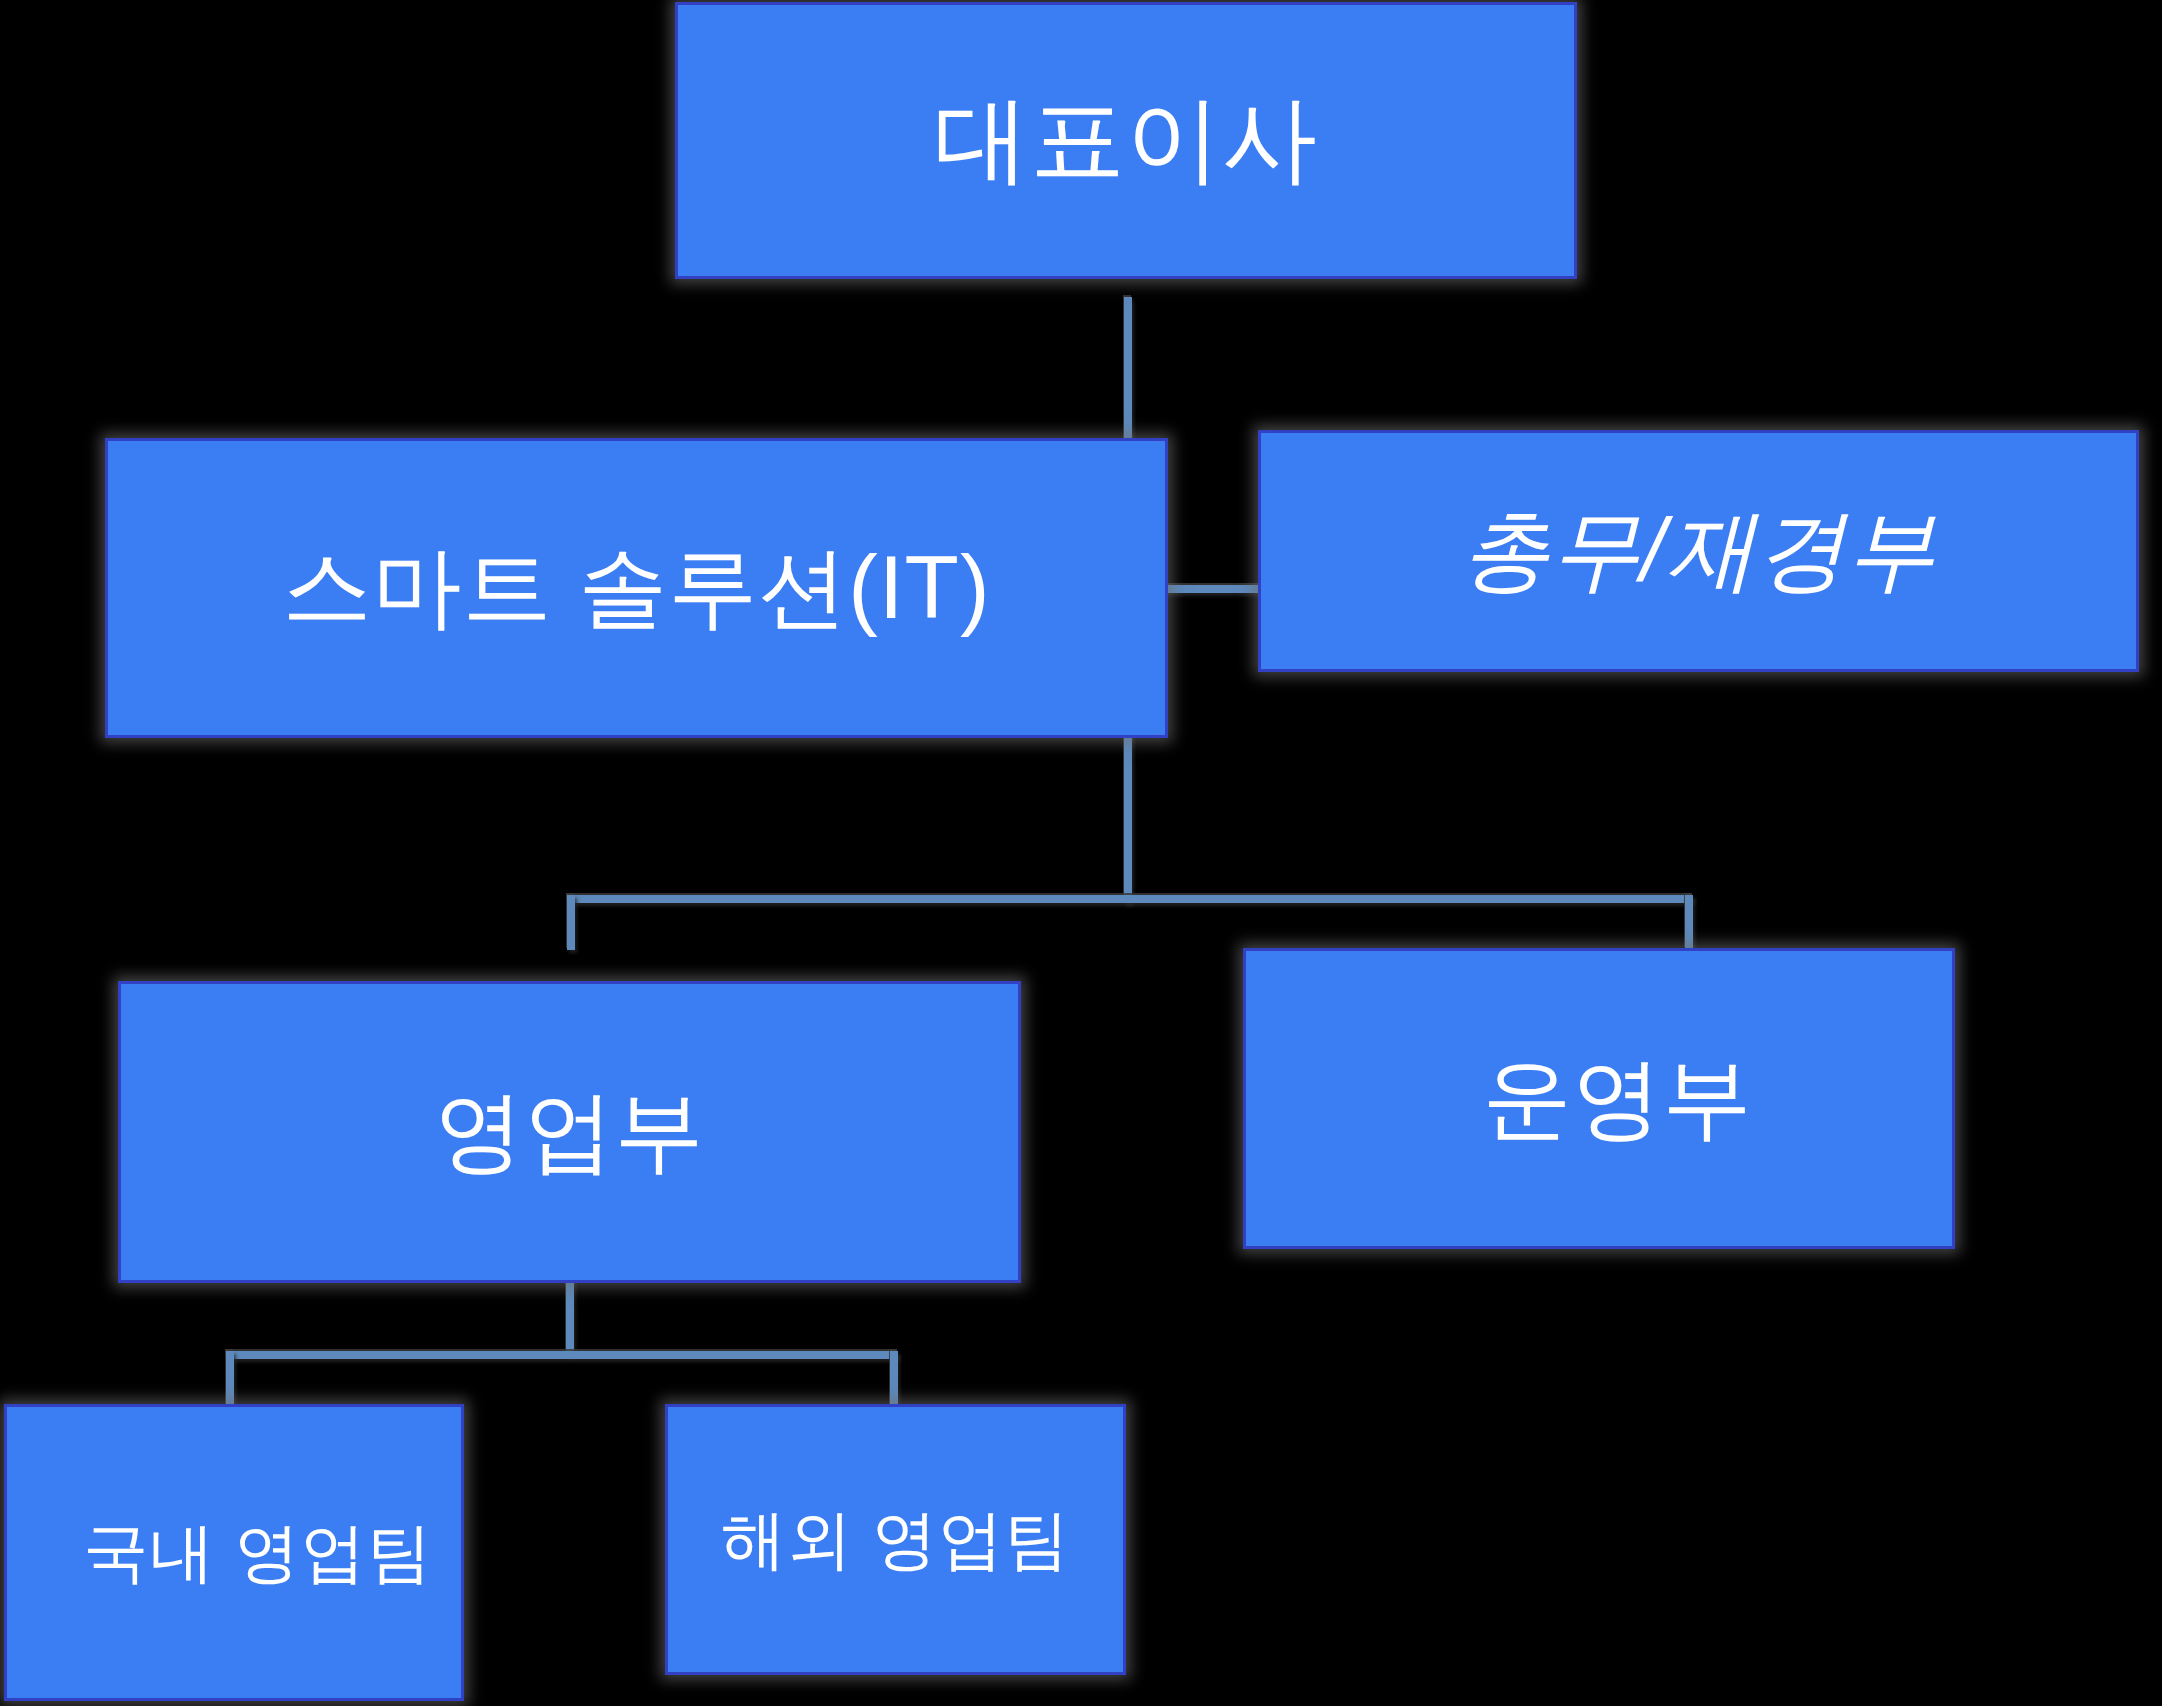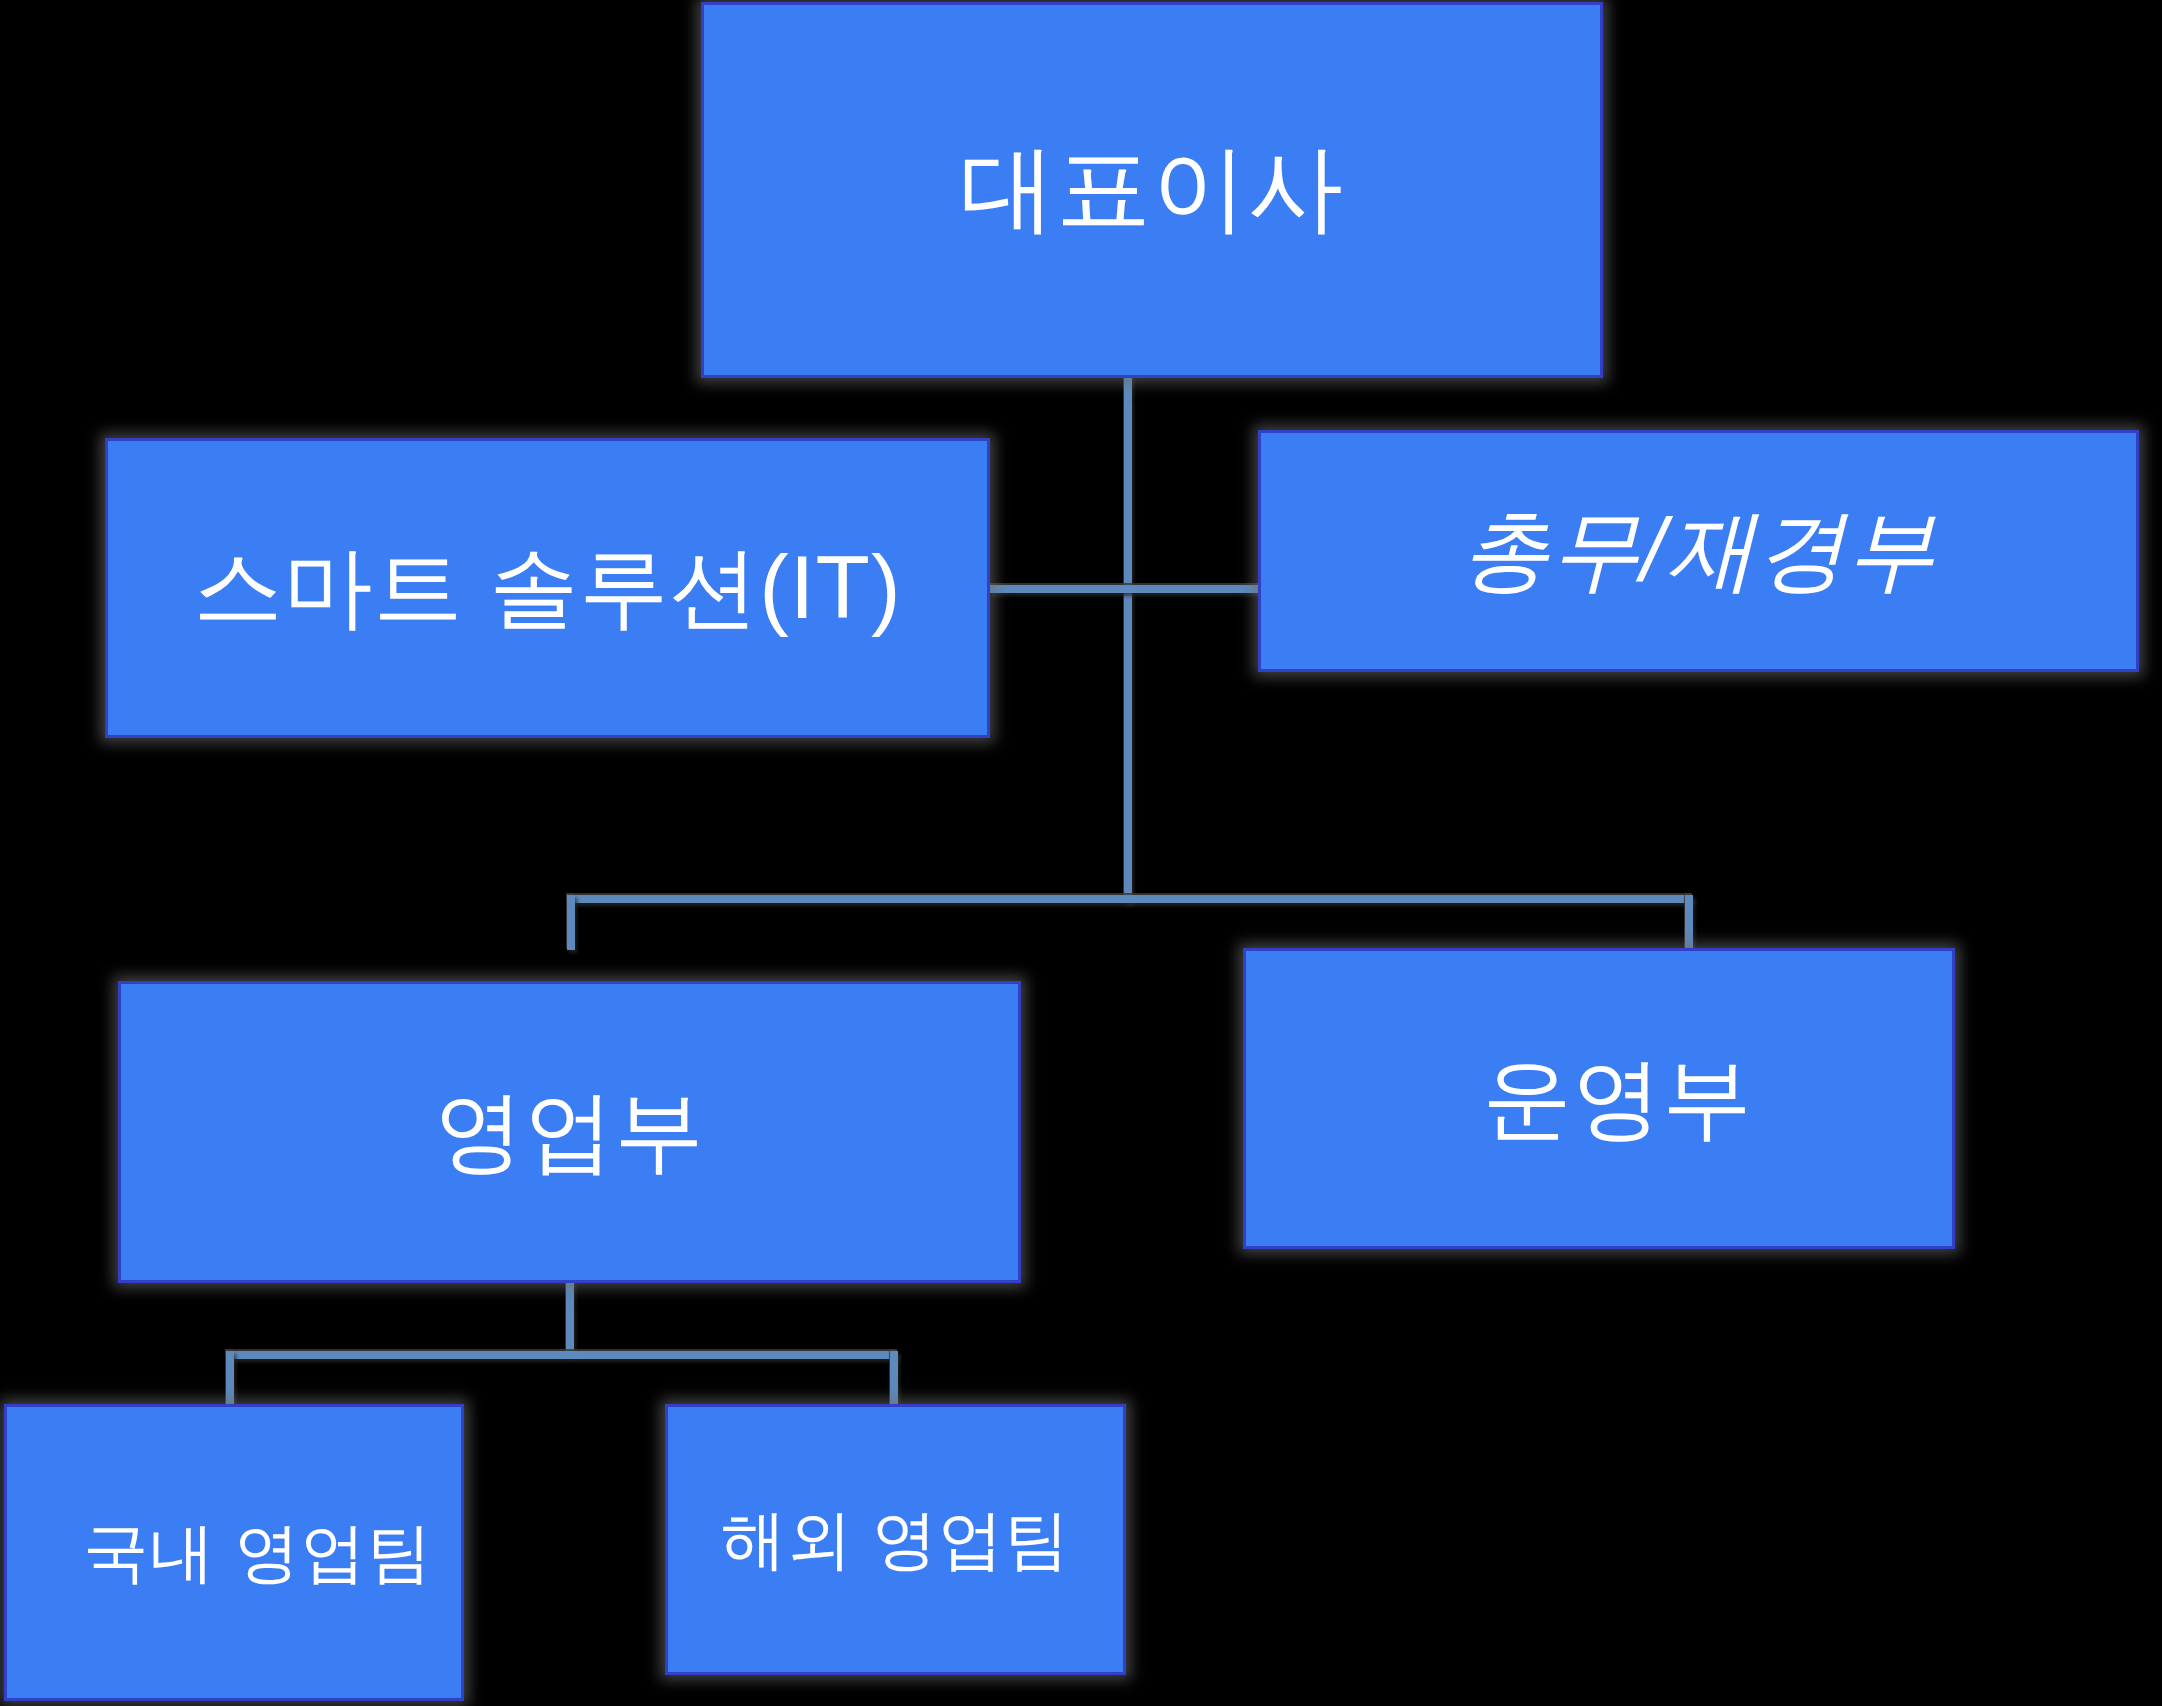--- a/index.html
+++ b/index.html
@@ -29,22 +29,22 @@
     align-items: center;
     justify-content: center;
     color: #ffffff;
     text-align: center;
     white-space: nowrap;
   }
   .node .node-label {
     font-weight: 400;
     letter-spacing: 1px;
   }
-  .node-ceo      { left: 675px;  top: 2px;    width: 902px; height: 376px; font-size: 95px; margin-left: 26px;  }
-  .node-it       { left: 105px;  top: 438px;  width: 885px; height: 300px; font-size: 89px;  }
+  .node-ceo      { left: 675px;  top: 2px;    width: 902px; height: 277px; font-size: 95px;  }
+  .node-it       { left: 105px;  top: 438px;  width: 1063px; height: 300px; font-size: 89px;  }
   .node-admin    { left: 1258px; top: 430px;  width: 881px; height: 242px; font-size: 89px; font-style: italic;  }
   .node-sales    { left: 118px;  top: 949px;  width: 903px; height: 302px; font-size: 89px; margin-top: 32px;  }
   .node-ops      { left: 1243px; top: 948px;  width: 712px; height: 301px; font-size: 89px; padding-left: 37px;  }
   .node-domestic { left: 3.9px;    top: 1404px; width: 460px; height: 297px; font-size: 65px; padding-left: 48px;  }
   .node-overseas { left: 665px;  top: 1404px; width: 461px; height: 271px; font-size: 65px;  }
   
   .line {
     position: absolute;
     background: #5d89bc;
     box-shadow: -1px -2px 0 rgba(58,58,58,0.85), 2px 3px 3.9px rgba(40,40,40,0.8);

